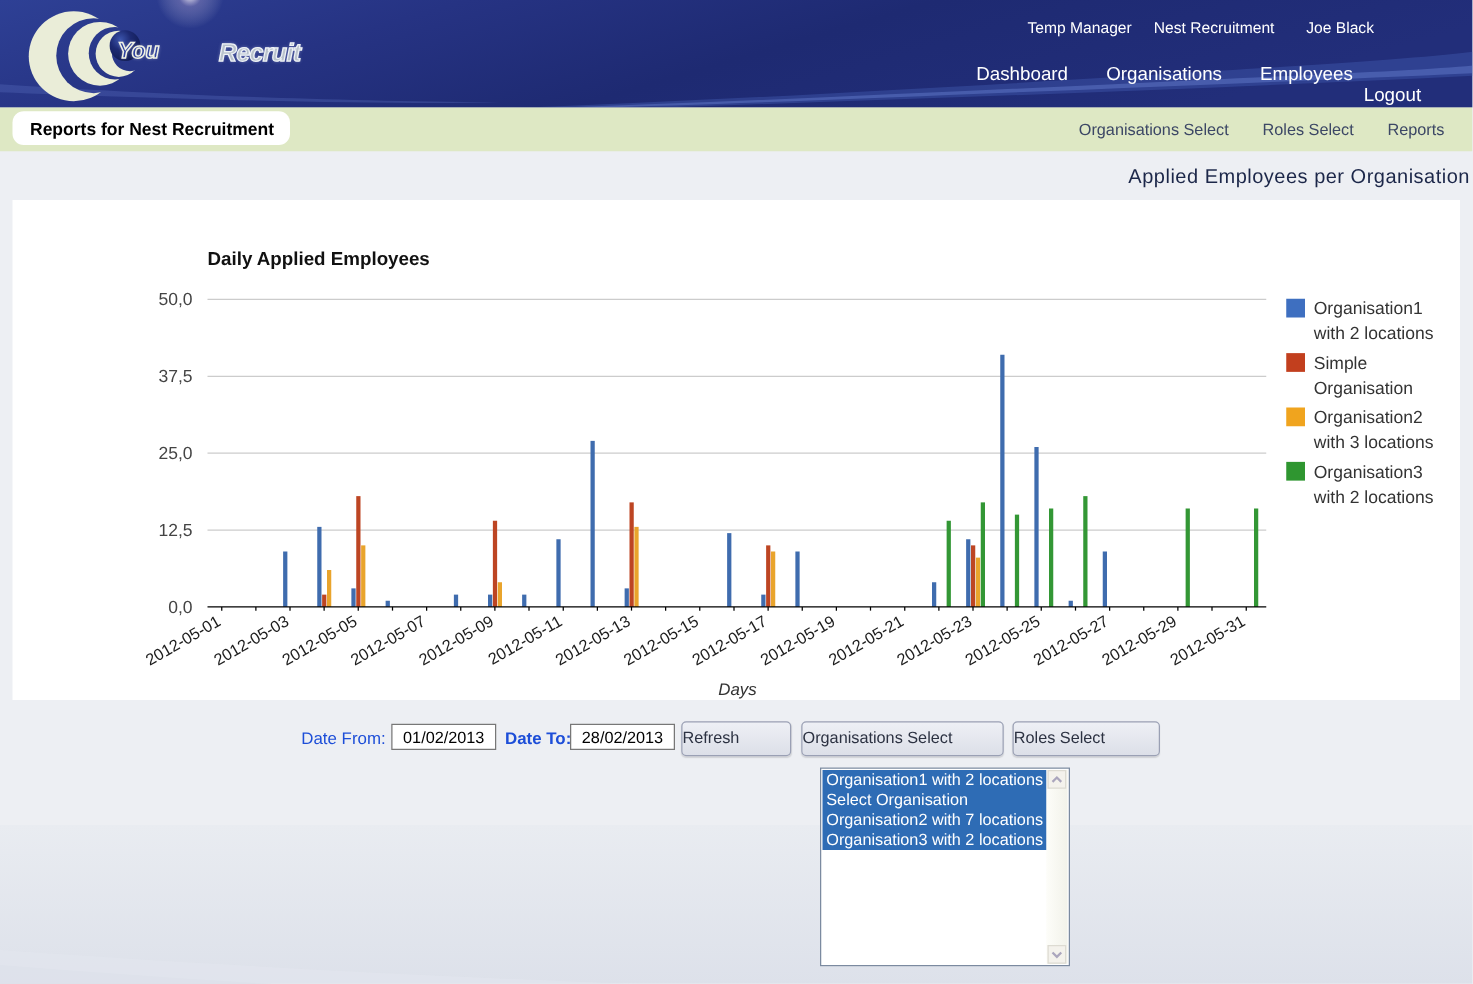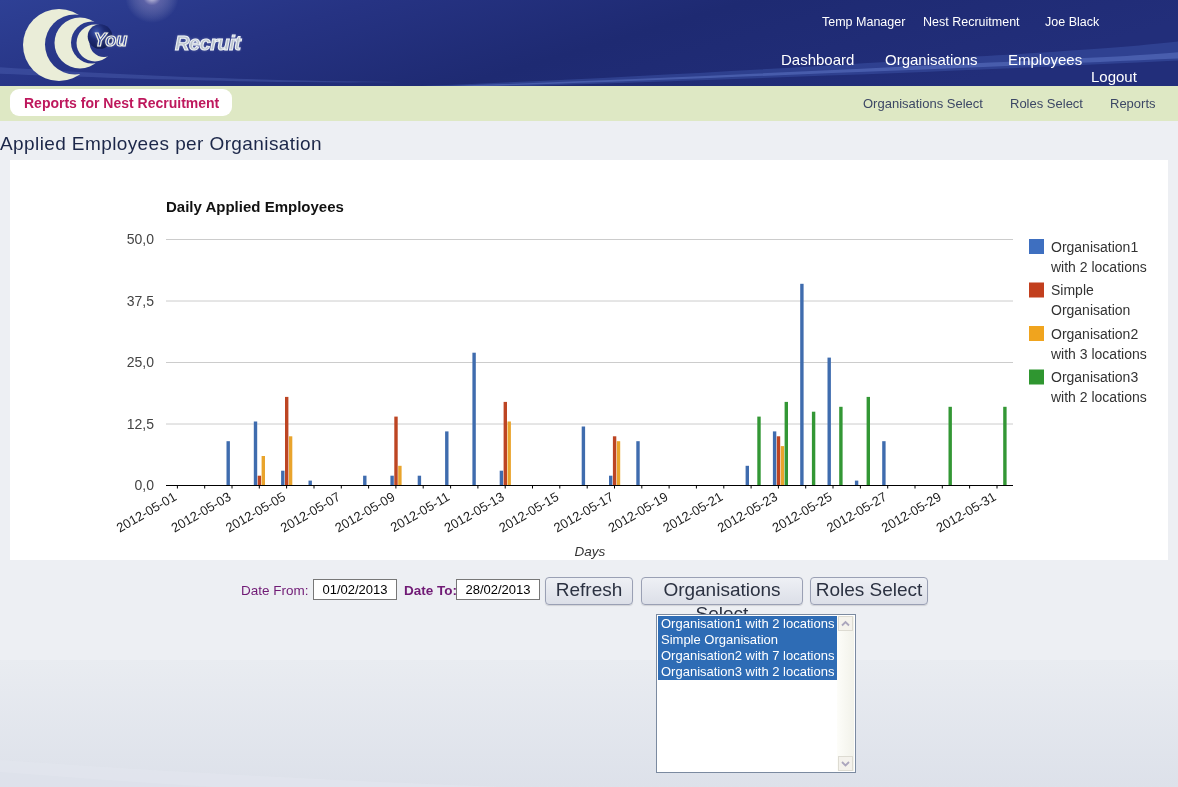--- a/index.html
+++ b/index.html
@@ -1,29 +1,29 @@
 <!DOCTYPE html>
 <html><head>
 <meta charset="utf-8">
 <style>
 html,body{margin:0;padding:0;}
 body{width:1178px;height:787px;overflow:hidden;font-family:"Liberation Sans",sans-serif;background:#edeff3;position:relative;}
 #header{position:absolute;left:0;top:0;width:1178px;height:86px;background:linear-gradient(110deg,#2c3f93 0%,#24347f 30%,#1d2a70 60%,#232f7d 100%);overflow:hidden;}
 #greenbar{position:absolute;left:0;top:86px;width:1178px;height:35px;background:#dee8c4;}
 #pill{position:absolute;left:10px;top:3px;width:222px;height:27px;background:#fff;border-radius:9px;}
-#pilltext{position:absolute;left:24px;top:9px;font-size:14px;font-weight:bold;color:#be185d;}
+#pilltext{position:absolute;left:24px;top:9px;font-size:14px;font-weight:bold;color:#000000;}
 .gb{position:absolute;top:10px;font-size:13px;color:#3c4765;}
 .htop{position:absolute;top:15px;font-size:12.5px;color:#fff;}
 .hnav{position:absolute;top:51px;font-size:15px;color:#fff;}
-#title{position:absolute;left:0;top:133px;width:1176px;text-align:left;font-size:19px;color:#1c2749;letter-spacing:0.4px;}
+#title{position:absolute;left:0;top:133px;width:1176px;text-align:right;font-size:16px;color:#1c2749;letter-spacing:0.4px;}
 #panel{position:absolute;left:10px;top:160px;width:1158px;height:400px;background:#fff;}
 #formrow{position:absolute;left:0;top:577px;width:1178px;height:28px;}
-.lbl{position:absolute;top:6px;font-size:13.5px;color:#701a75;}
+.lbl{position:absolute;top:6px;font-size:13.5px;color:#1d4ed8;}
 .inp{position:absolute;top:2px;height:17px;width:78px;border:1px solid #777;background:#fff;font-family:"Liberation Sans",sans-serif;font-size:13px;color:#000;text-align:center;padding:1px 2px;}
-.btn{position:absolute;top:0;height:26px;border:1px solid #9aa0b4;border-radius:4px;background:linear-gradient(#eef0f5,#dcdfe8);font-family:"Liberation Sans",sans-serif;font-size:19px;color:#2c3242;text-align:center;line-height:24px;box-shadow:0 1px 1px rgba(0,0,0,0.12);}
+.btn{position:absolute;top:0;height:26px;border:1px solid #9aa0b4;border-radius:4px;background:linear-gradient(#eef0f5,#dcdfe8);font-family:"Liberation Sans",sans-serif;font-size:13px;color:#2c3242;text-align:left;line-height:24px;box-shadow:0 1px 1px rgba(0,0,0,0.12);}
 #listwrap{position:absolute;left:656px;top:614px;width:198px;height:157px;border:1px solid #7b8aa0;background:#fff;}
 .opt{position:absolute;left:1px;width:180px;height:16px;background:#2e6cb5;color:#fff;font-size:13px;line-height:16px;padding-left:3px;white-space:nowrap;}
 #sbar{position:absolute;right:1px;top:1px;width:17px;height:155px;background:linear-gradient(90deg,#fdfdf9,#f2f2ea);}
 .sbtn{position:absolute;left:1px;width:15px;height:15px;background:#f4f2ec;border:1px solid #dddbd2;box-sizing:border-box;}
 #botbg{position:absolute;left:0;top:660px;width:1178px;height:127px;background:linear-gradient(#e9ecf1,#dde1ea);z-index:-1;}
 </style>
 </head>
 <body>
 <div id="header">
 <svg width="1178" height="86" viewBox="0 0 1178 86" style="position:absolute;left:0;top:0;">
@@ -204,21 +204,21 @@
   <span class="lbl" style="left:241px;">Date From:</span>
   <input class="inp" style="left: 313px; text-align: center;" value="01/02/2013">
   <span class="lbl" style="left:404px;font-weight:bold;">Date To:</span>
   <input class="inp" style="left: 456px;" value="28/02/2013">
   <div class="btn" style="left:545px;width:86px;">Refresh</div>
   <div class="btn" style="left:641px;width:160px;">Organisations Select</div>
   <div class="btn" style="left:810px;width:116px;">Roles Select</div>
 </div>
 <div id="listwrap">
   <div class="opt" style="top:1px;">Organisation1 with 2 locations</div>
-  <div class="opt" style="top:17px;">Simple Organisation</div>
+  <div class="opt" style="top:17px;">Select Organisation</div>
   <div class="opt" style="top:33px;">Organisation2 with 7 locations</div>
   <div class="opt" style="top:49px;">Organisation3 with 2 locations</div>
   <div id="sbar">
     <div class="sbtn" style="top:0;"><svg width="14" height="14">
           <path d="M3 8.5 L6.5 5 L10 8.5" fill="none" stroke="#aba6bd" stroke-width="1.8"></path>
         </svg></div>
     <div class="sbtn" style="bottom:0;"><svg width="14" height="14">
           <path d="M3 5 L6.5 8.5 L10 5" fill="none" stroke="#aba6bd" stroke-width="1.8"></path>
         </svg></div>
   </div>

